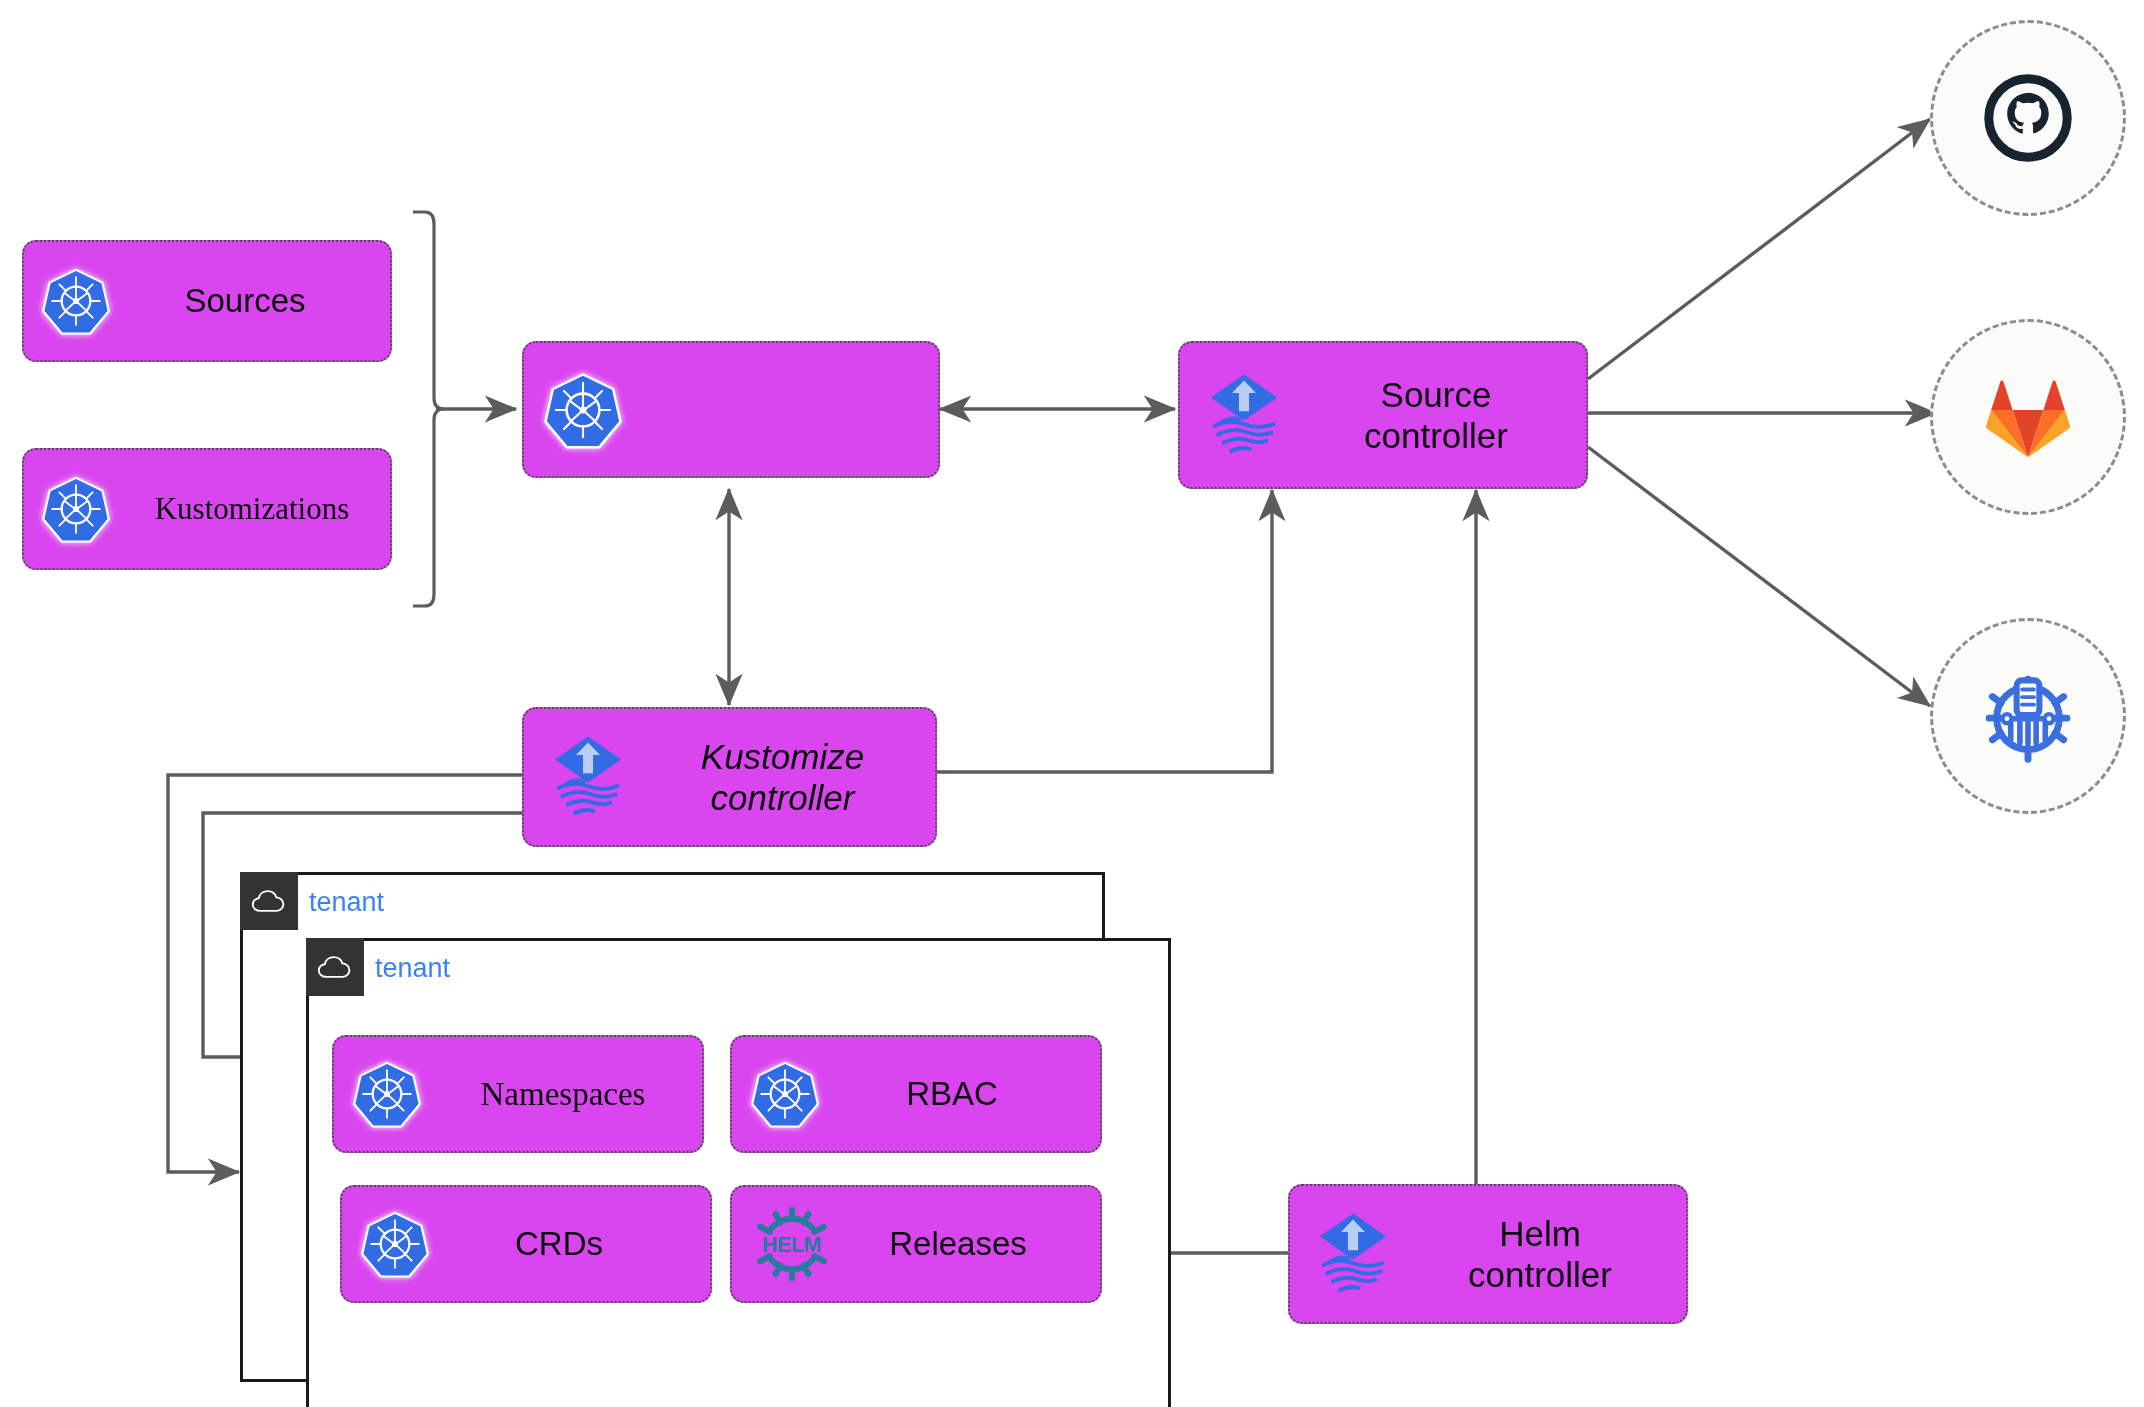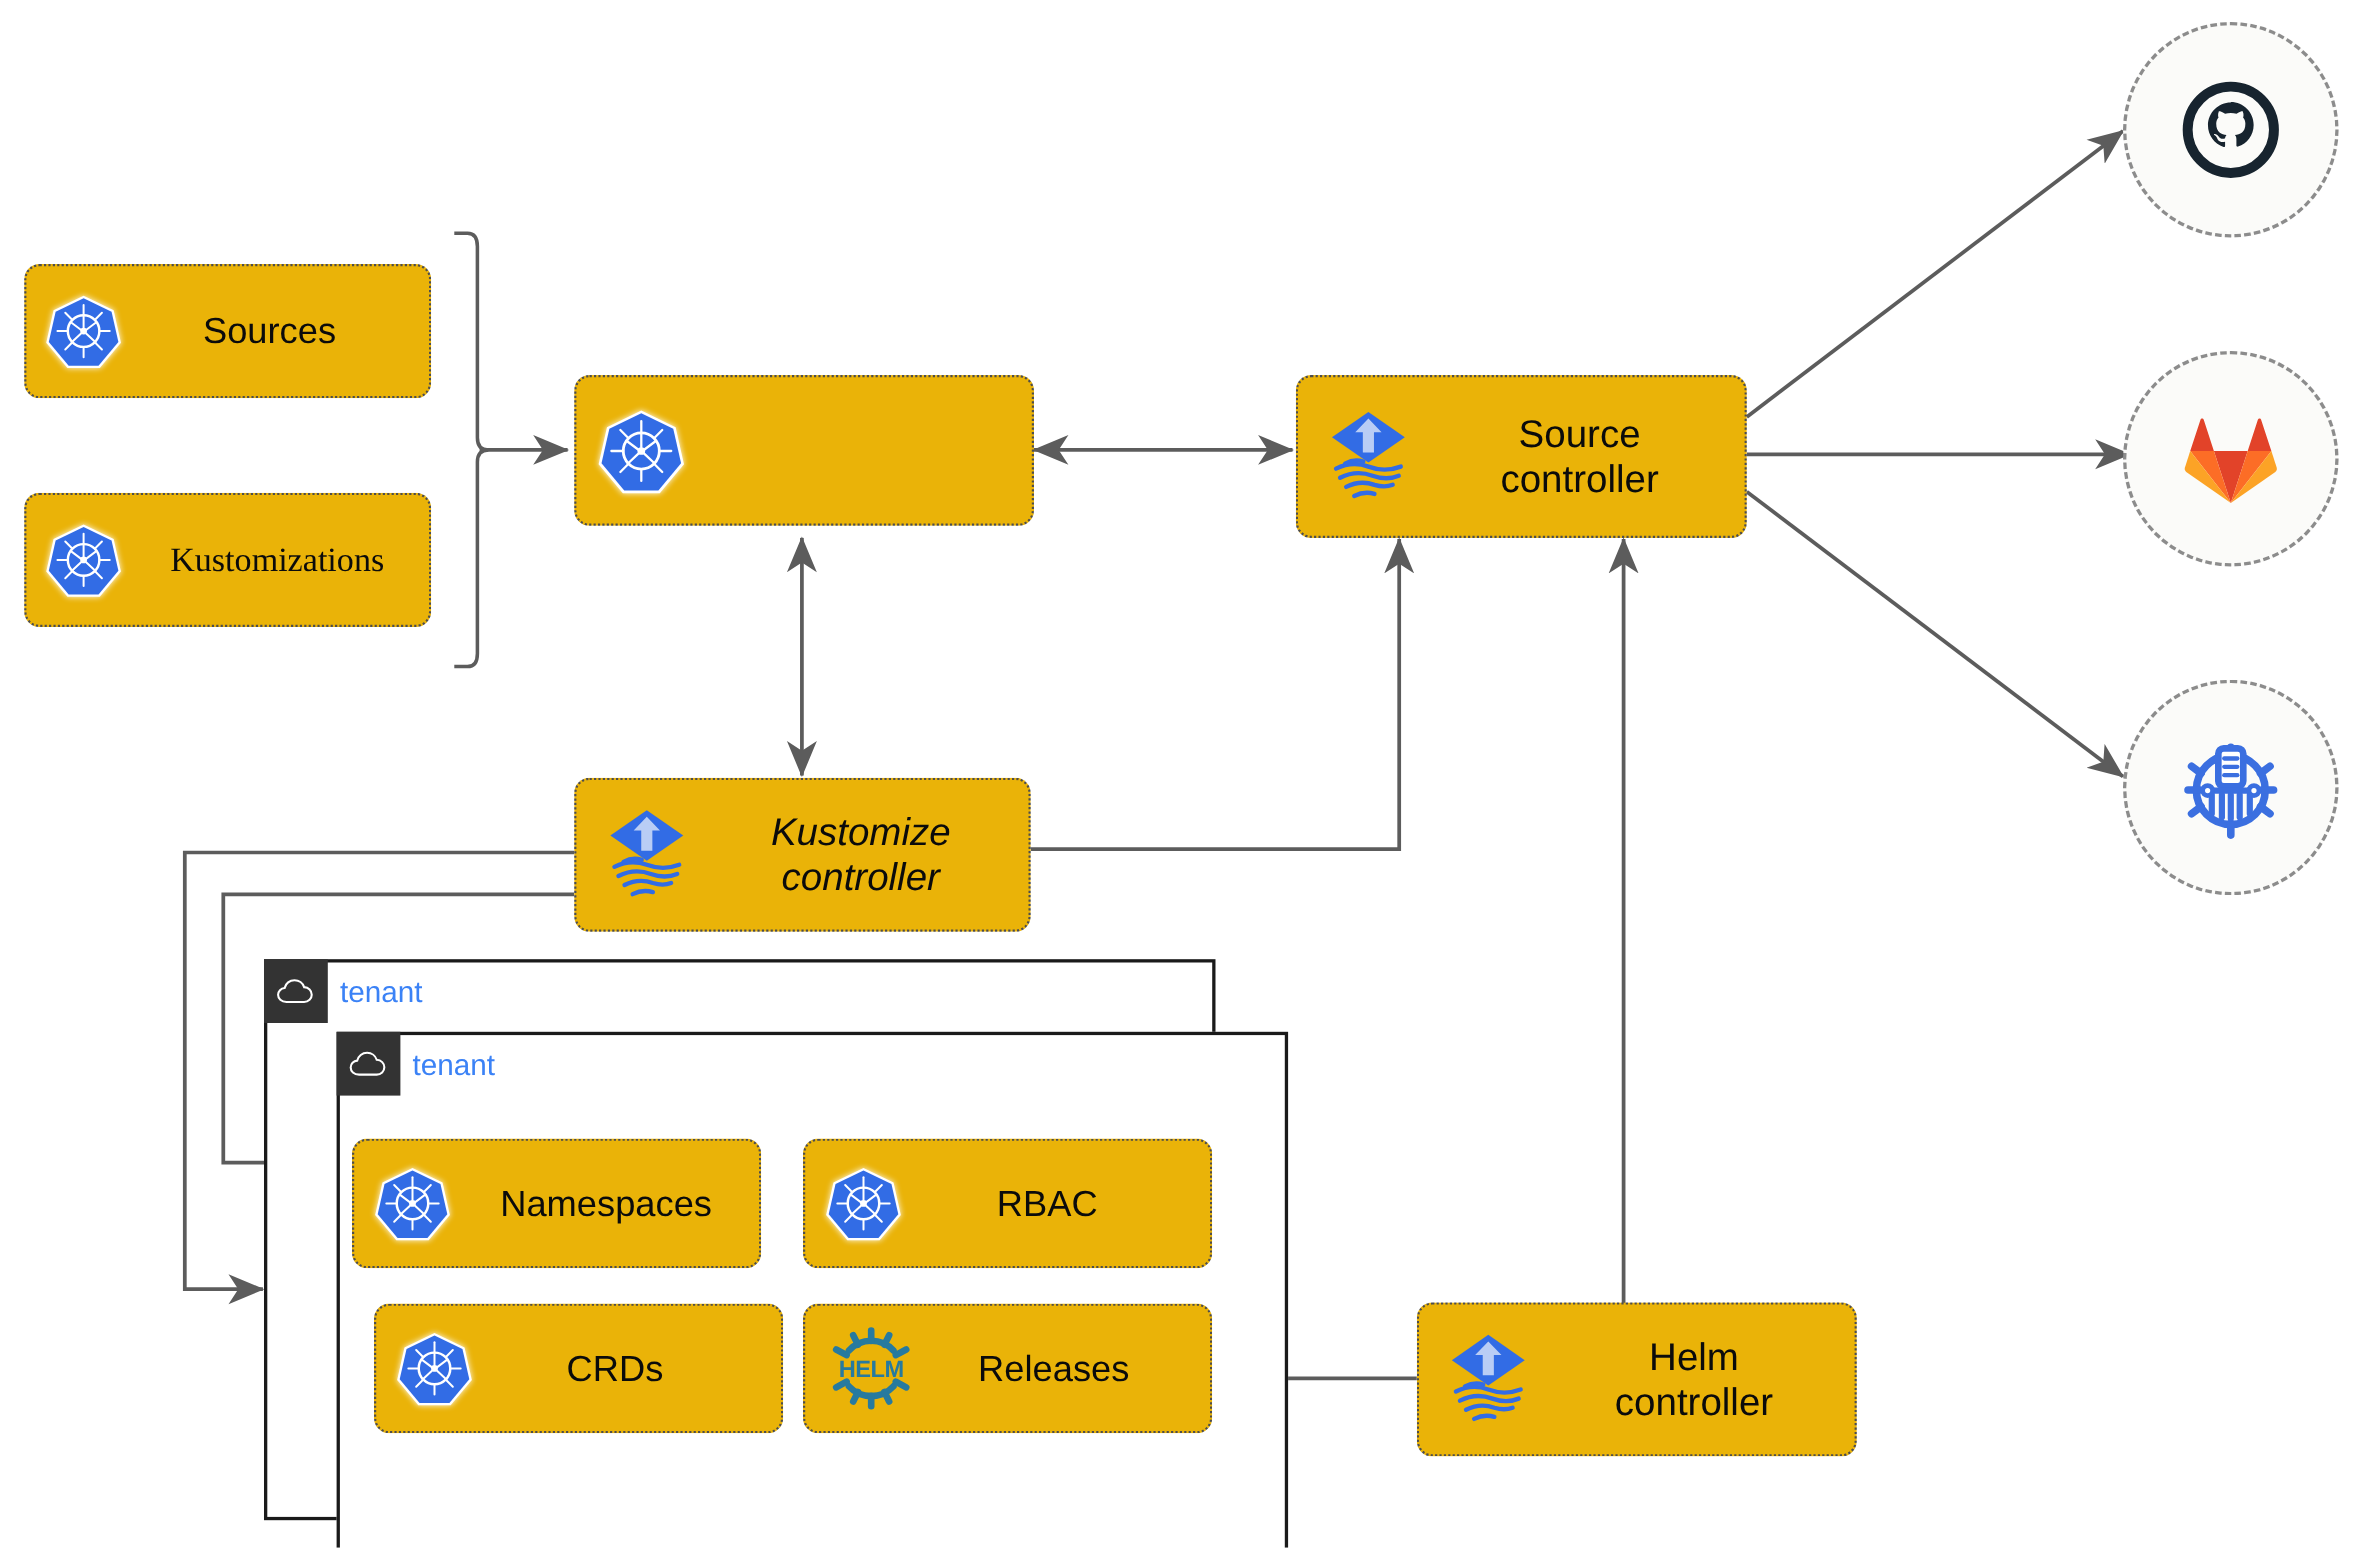--- a/index.html
+++ b/index.html
@@ -23,21 +23,21 @@
     left: 0; top: 0;
     width: 2144px;
     height: 1407px;
     pointer-events: none;
   }
 
   
   .card {
     position: absolute;
     box-sizing: border-box;
-    background: #eab308;
+    background: #d946ef;
     border: 2px dotted #4d4d4d;
     border-radius: 14px;
     display: flex;
     align-items: center;
     justify-content: flex-start;
   }
   .card .ico {
     flex: 0 0 auto;
     display: flex;
     align-items: center;
@@ -293,21 +293,21 @@
         <svg width="36" height="26" viewBox="0 0 40 28">
           <path d="M10.5 25 C5.2 25 2 21.6 2 17.8 C2 14.2 4.9 11.2 8.6 10.9
                    C9.6 6.2 13.7 3 18.6 3 C23.1 3 27 5.9 28.3 10
                    C32.8 10.3 36 13.6 36 17.6 C36 21.6 32.7 25 28.3 25 Z" fill="none" stroke="#ffffff" stroke-width="2.1"></path>
         </svg>
       </span>
     </div>
     <div class="tenant-title">tenant</div>
   </div>
 
-  <div class="card" style="left:320px; top:1035px; width:372px; height:118px;">
+  <div class="card" style="left:332px; top:1035px; width:372px; height:118px;font-family:Liberation Serif, serif;">
     <span class="ico" style="width:106px; height:100%;">
       <svg width="70" height="70" viewBox="0 0 100 100" class="k8s-glow">
         <path d="M50 4 L89 23 L98.5 65 L71 98 L29 98 L1.5 65 L11 23 Z" fill="#ffffff"></path>
         <path d="M50 7.2 L86.3 24.8 L95.2 64 L69.4 94.9 L30.6 94.9 L4.8 64 L13.7 24.8 Z" fill="#326ce5"></path>
         <g fill="#ffffff" stroke="#ffffff" stroke-width="2.6" stroke-linecap="round">
           <circle cx="50" cy="50" r="4.4" stroke="none"></circle>
           <circle cx="50" cy="50" r="20.5" fill="none" stroke-width="3.2"></circle>
           <path d="M50 29.5 L50 16"></path>
             <path d="M64.5 35.5 L73.8 26.2"></path>
           <path d="M70.5 50 L84 50"></path>

